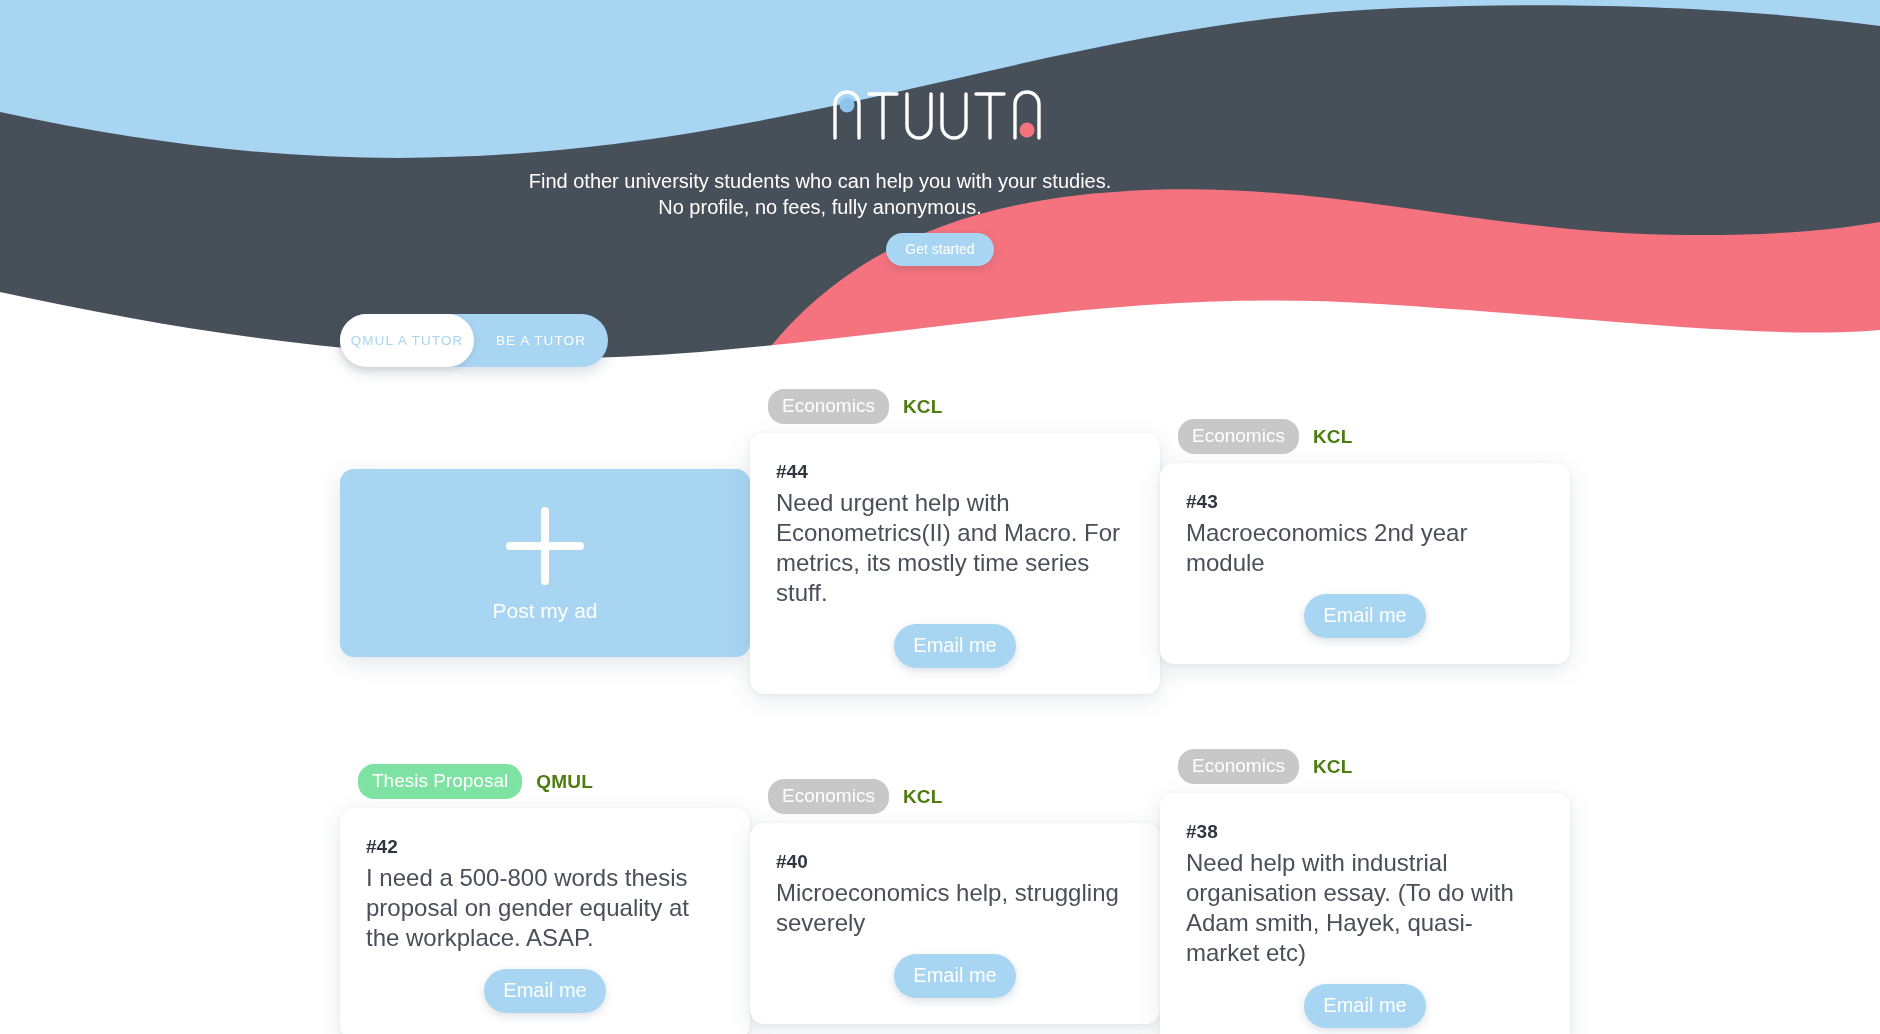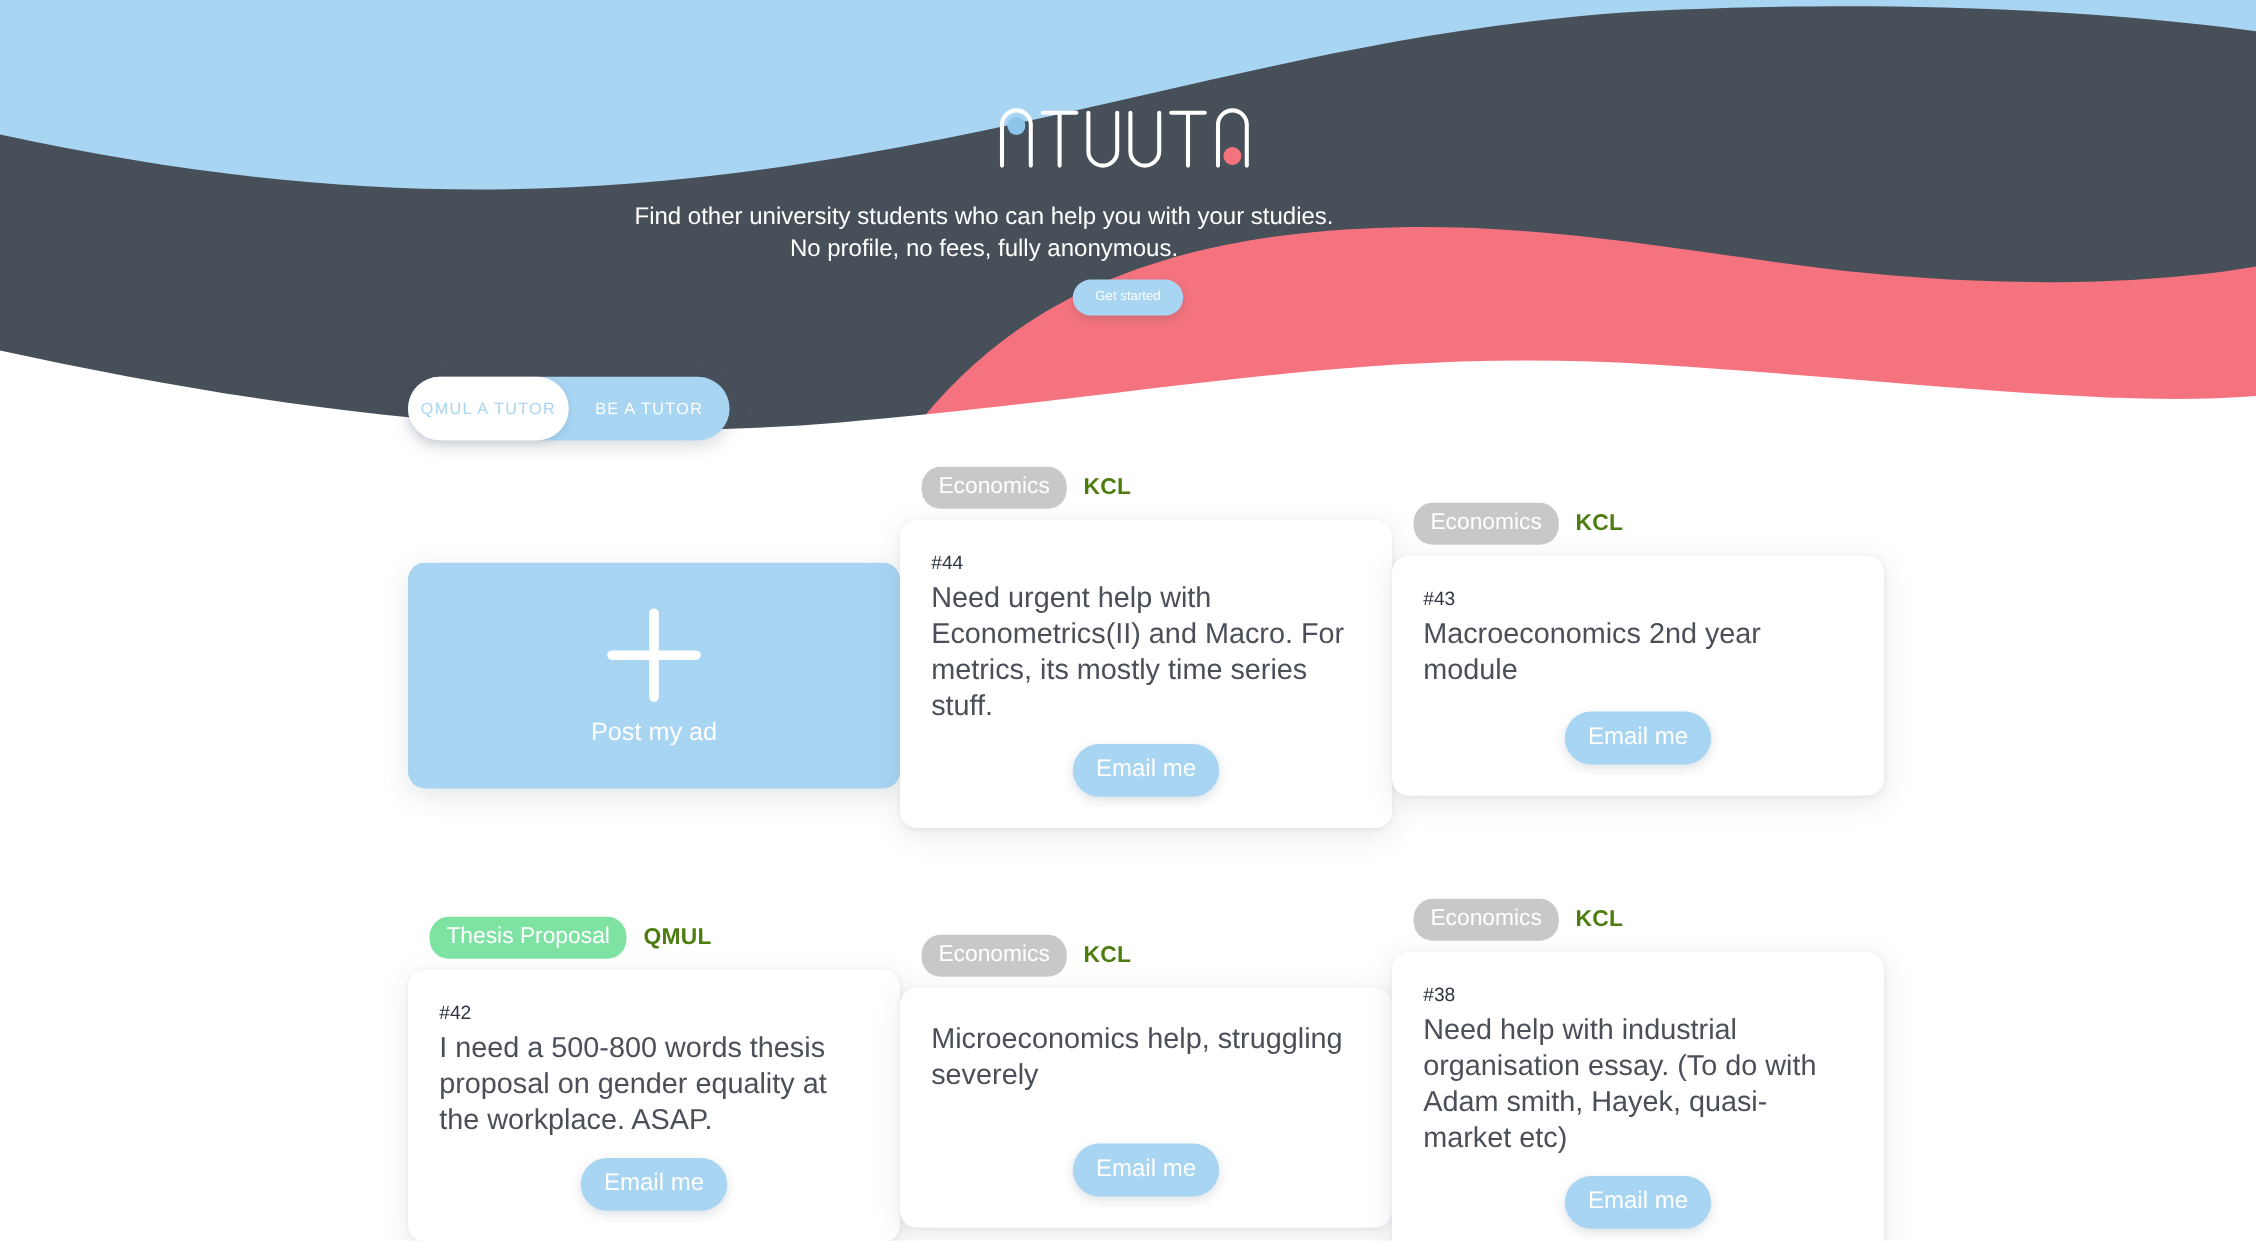--- a/index.html
+++ b/index.html
@@ -81,21 +81,21 @@
     position: absolute;
     top: 233px;
     left: 0;
     width: 1880px;
     text-align: center;
   }
   .get-started {
     display: inline-block;
     background: #a8d5f2;
     color: #ffffff;
-    font-size: 11px;
+    font-size: 14px;
     line-height: 1;
     padding: 9px 19px 10px 19px;
     border-radius: 20px;
     border: none;
     cursor: pointer;
     box-shadow: 0 3px 8px rgba(60,70,85,0.18);
     font-family: "Liberation Sans", sans-serif;
   }
 
   
@@ -175,22 +175,22 @@
   .card {
     background: #ffffff;
     border-radius: 14px;
     box-shadow: 0 6px 22px rgba(120,130,145,0.17), 0 1px 4px rgba(120,130,145,0.10);
     padding: 28px 26px 26px 26px;
     min-height: 200px;
     display: flex;
     flex-direction: column;
   }
   .card-id {
-    font-size: 16px;
-    font-weight: 400;
+    font-size: 19px;
+    font-weight: 700;
     color: #2f3640;
     margin-bottom: 5px;
   }
   .card-body {
     font-size: 24px;
     line-height: 30px;
     color: #4a4f58;
     font-weight: 400;
     margin-bottom: 16px;
   }
@@ -354,20 +354,21 @@
         </div>
       </div>
     </div>
 
     <div class="cell" style="left:750px; top:399px;">
       <div class="cell-head">
         <span class="tag gray">Economics</span>
         <span class="uni">KCL</span>
       </div>
       <div class="card">
+        <div class="card-id">#40</div>
         <div class="card-body">Microeconomics help, struggling severely</div>
         <div class="email-wrap">
           <button class="email-btn">Email me</button>
         </div>
       </div>
     </div>
 
     <div class="cell" style="left:1160px; top:369px;">
       <div class="cell-head">
         <span class="tag gray">Economics</span>

